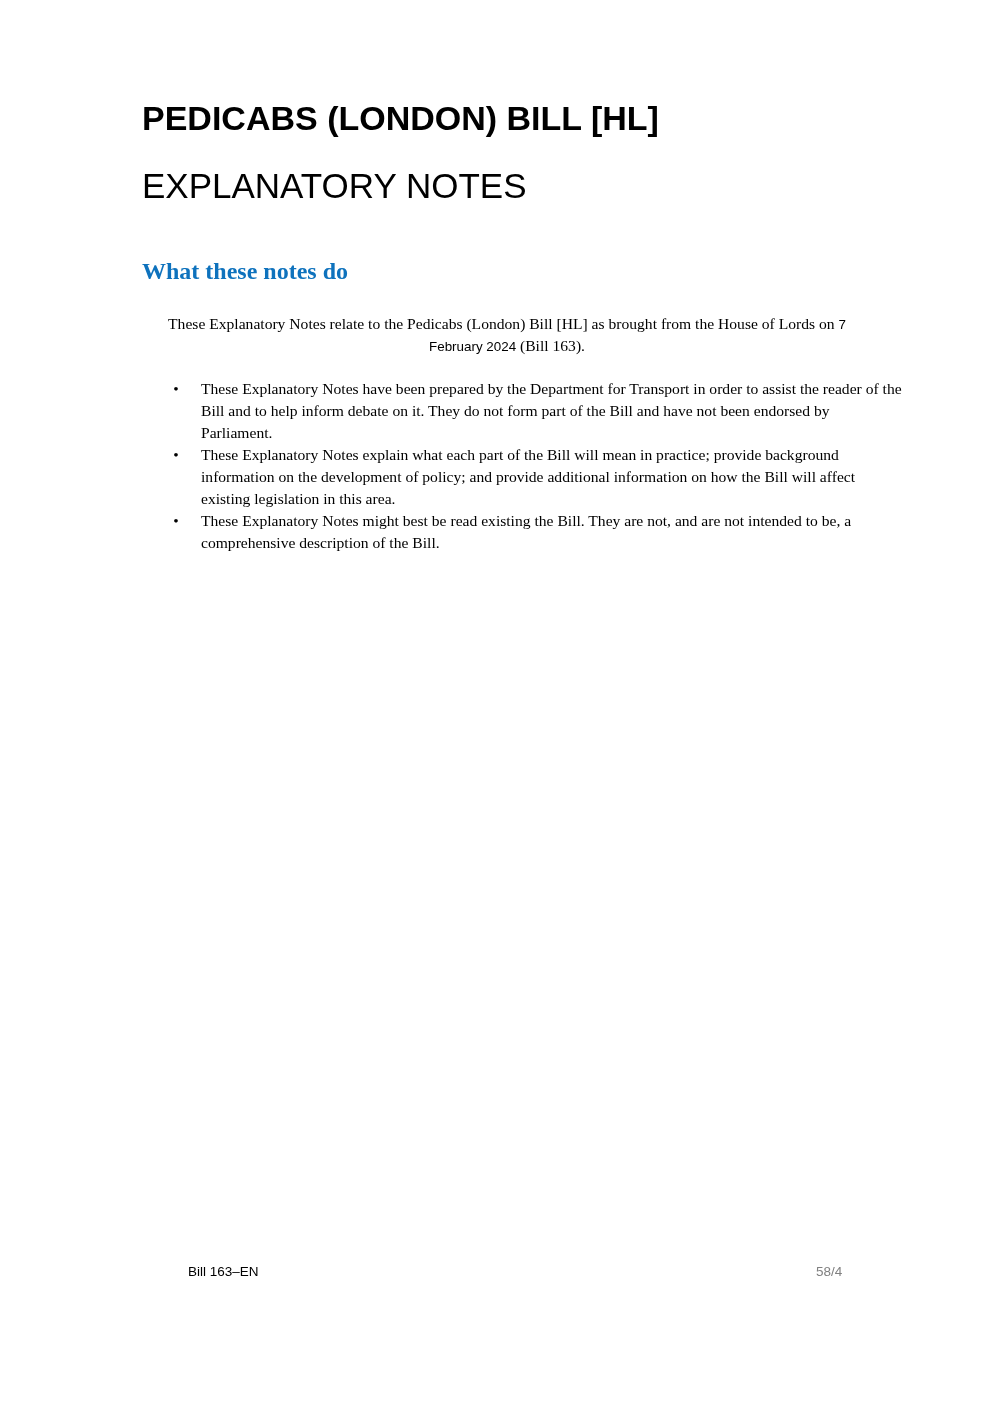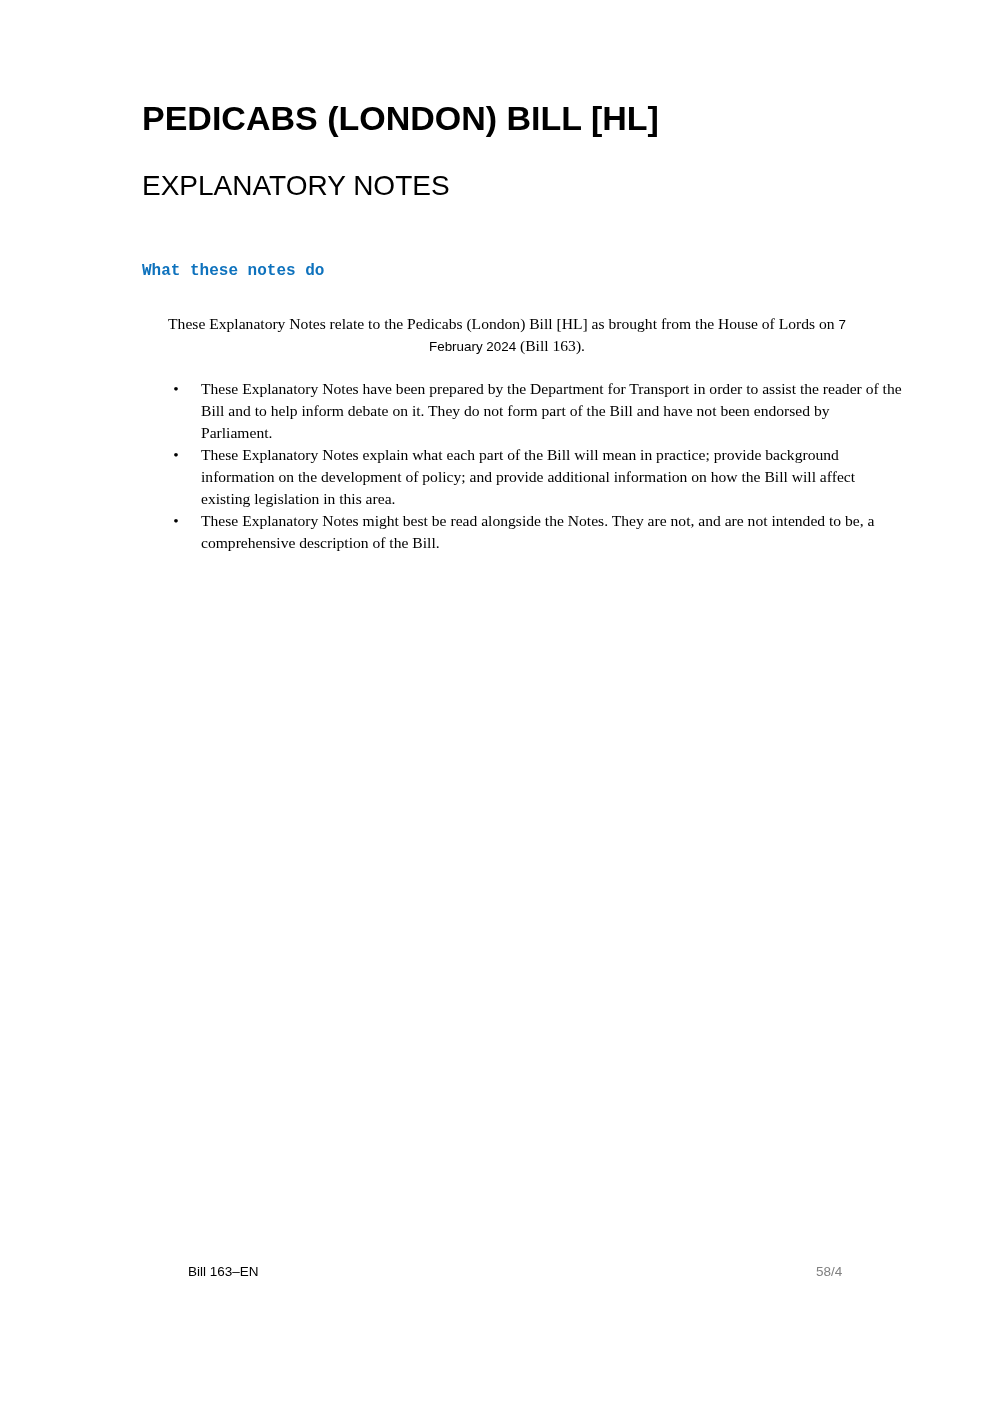--- a/index.html
+++ b/index.html
@@ -33,32 +33,32 @@
       letter-spacing: 0px;
       color: #000000;
     }
     .doc-subtitle {
       position: absolute;
       left: 142px;
       top: 164px;
       margin: 0;
       font-family: "Liberation Sans", sans-serif;
       font-weight: normal;
-      font-size: 28px;
+      font-size: 35px;
       line-height: 44px;
       color: #000000;
     }
     .section-heading {
       position: absolute;
       left: 142px;
       top: 255px;
       margin: 0;
-      font-family: Liberation Mono, monospace;
+      font-family: Liberation Serif, serif;
       font-weight: bold;
-      font-size: 16px;
+      font-size: 24px;
       line-height: 32px;
       color: #0e72bd;
     }
     .intro-para {
       position: absolute;
       left: 142px;
       top: 313px;
       width: 730px;
       margin: 0;
       font-family: "Liberation Serif", serif;
@@ -135,21 +135,21 @@
     <li class="bullet-item">
       <span class="bullet-dot">•</span>
       <span>These Explanatory Notes have been prepared by the Department for Transport in order to assist the reader of the Bill and to help inform debate on it. They do not form part of the Bill and have not been endorsed by Parliament.</span>
     </li>
     <li class="bullet-item">
       <span class="bullet-dot">•</span>
       <span>These Explanatory Notes explain what each part of the Bill will mean in practice; provide background information on the development of policy; and provide additional information on how the Bill will affect existing legislation in this area.</span>
     </li>
     <li class="bullet-item">
       <span class="bullet-dot">•</span>
-      <span>These Explanatory Notes might best be read alongside the Notes. They are not, and are not intended to be, a comprehensive description of the Bill.</span>
+      <span>These Explanatory Notes might best be read existing the Bill. They are not, and are not intended to be, a comprehensive description of the Bill.</span>
     </li>
   </ul>
 
   <div class="footer-left">Bill 163–EN</div>
 
   <div class="footer-right">58/4</div>
 
 </div>
 
 </body></html>

